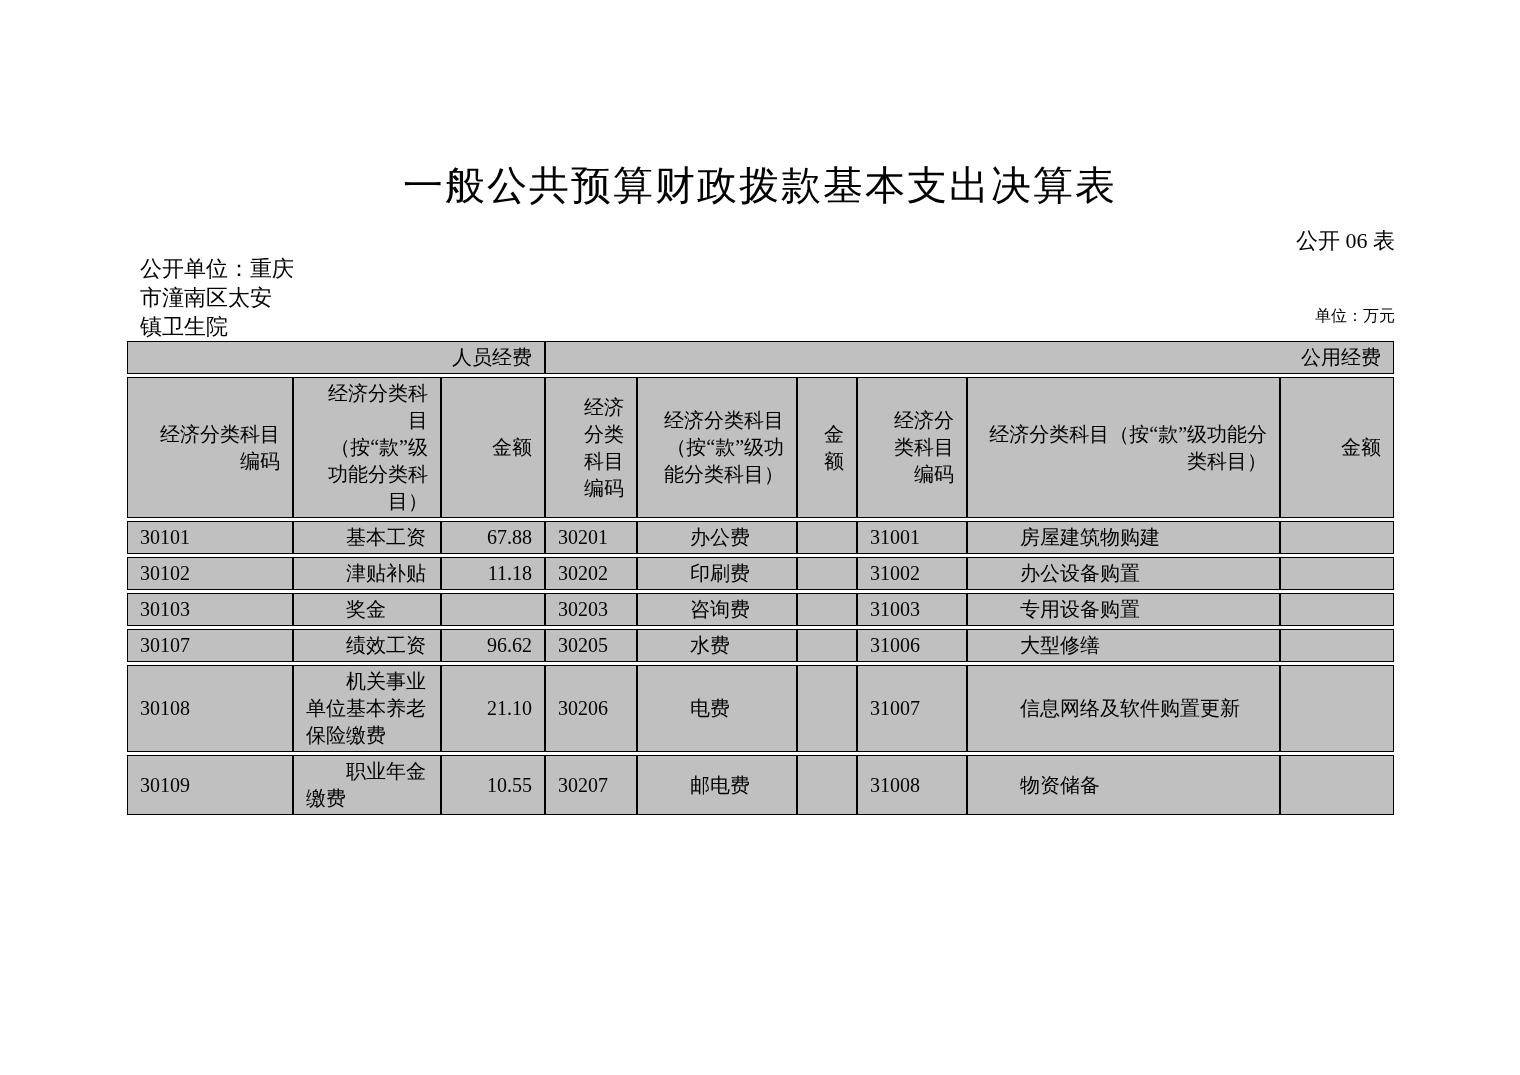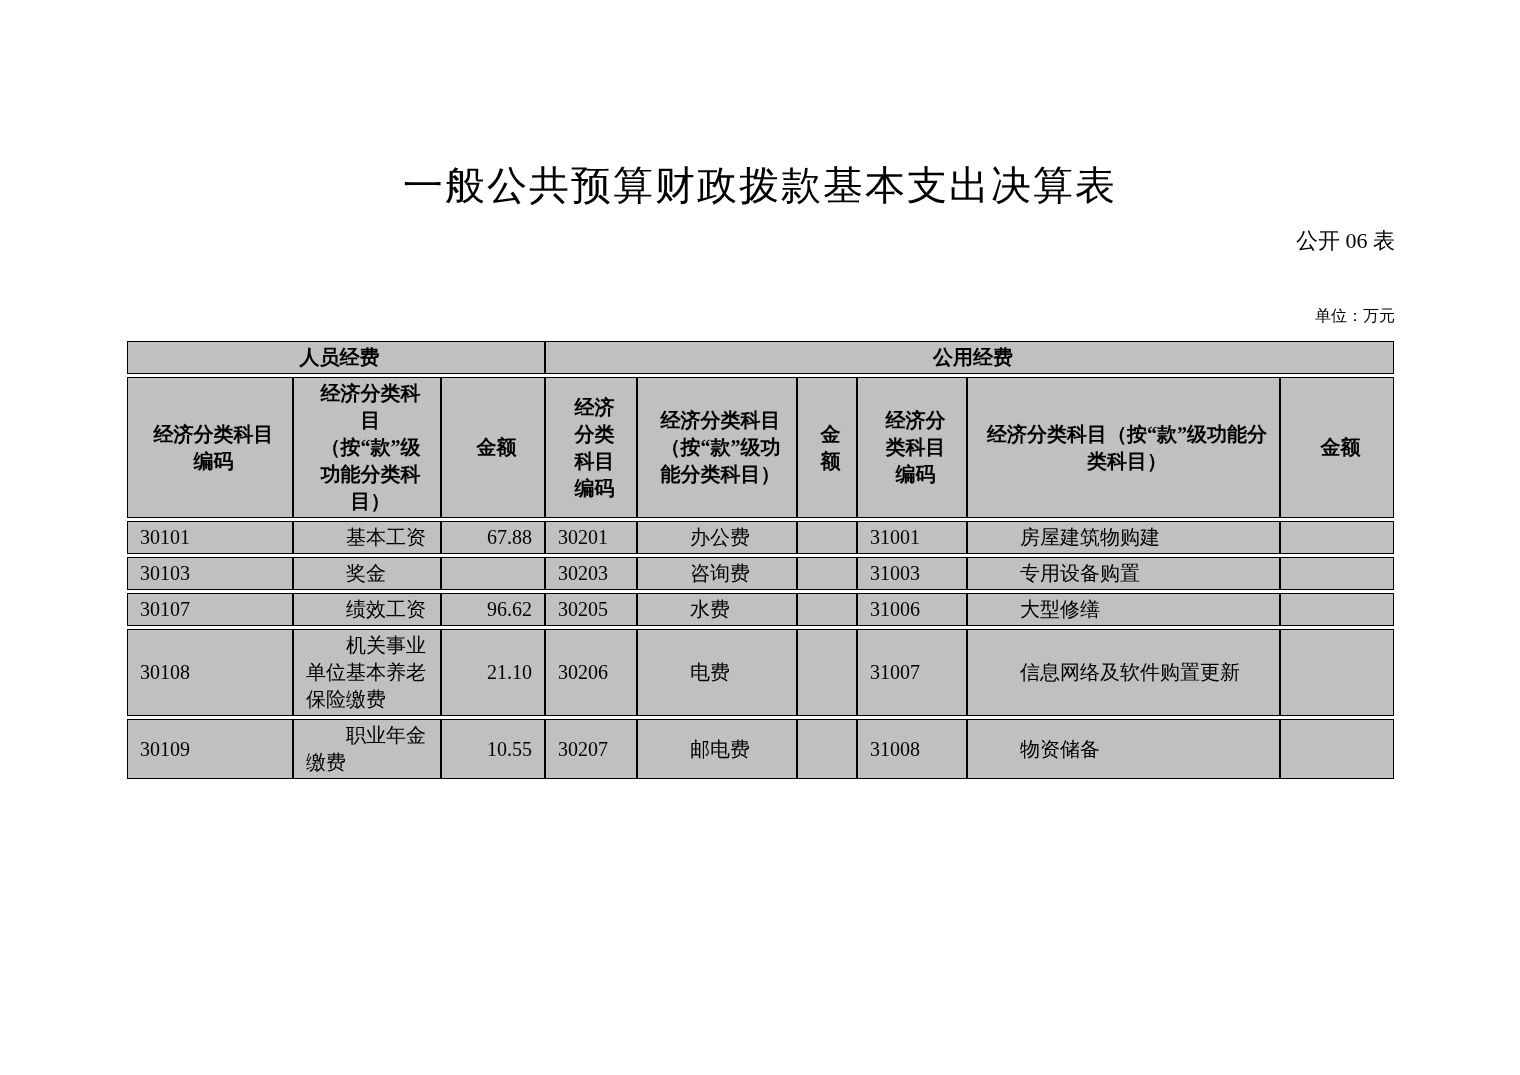--- a/index.html
+++ b/index.html
@@ -56,22 +56,22 @@
   }
   table.fin td {
     border: 1px solid #000000;
     background: #c0c0c0;
     vertical-align: middle;
     padding: 2px 12px;
     overflow: hidden;
     word-break: break-all;
   }
   tr.band td, tr.cols td {
-    text-align: center;
-    font-weight: bold;
+    text-align: right;
+    font-weight: normal;
     padding-left: 19px;
   }
   td.code {
     text-align: left;
     padding-left: 9px;
     padding-right: 4px;
   }
   td.subject {
     text-align: left;
     padding-left: 6px;
@@ -88,20 +88,25 @@
 </style>
 </head>
 <body>
 
 <div class="page">
 
   <div class="doc-title">一般公共预算财政拨款基本支出决算表</div>
 
   <div class="form-label">公开 06 表</div>
 
+  <div class="publisher">
+    <div>公开单位：重庆</div>
+    <div>市潼南区太安</div>
+    <div>镇卫生院</div>
+  </div>
 
   <div class="unit-label">单位：万元</div>
 
   <table class="fin">
     <colgroup>
       <col style="width:166px">
         <col style="width:148px">
         <col style="width:104px">
       <col style="width:92px">
         <col style="width:160px">
@@ -135,20 +140,31 @@
       <td class="subject ind">基本工资</td>
       <td class="amount">67.88</td>
       <td class="code">30201</td>
       <td class="subject ind">办公费</td>
       <td class="amount"></td>
       <td class="code">31001</td>
       <td class="subject ind">房屋建筑物购建</td>
       <td class="amount"></td>
     </tr>
 
+    <tr style="height:32px">
+      <td class="code">30102</td>
+      <td class="subject ind">津贴补贴</td>
+      <td class="amount">11.18</td>
+      <td class="code">30202</td>
+      <td class="subject ind">印刷费</td>
+      <td class="amount"></td>
+      <td class="code">31002</td>
+      <td class="subject ind">办公设备购置</td>
+      <td class="amount"></td>
+    </tr>
 
     <tr style="height:32px">
       <td class="code">30103</td>
       <td class="subject ind">奖金</td>
       <td class="amount"></td>
       <td class="code">30203</td>
       <td class="subject ind">咨询费</td>
       <td class="amount"></td>
       <td class="code">31003</td>
       <td class="subject ind">专用设备购置</td>

